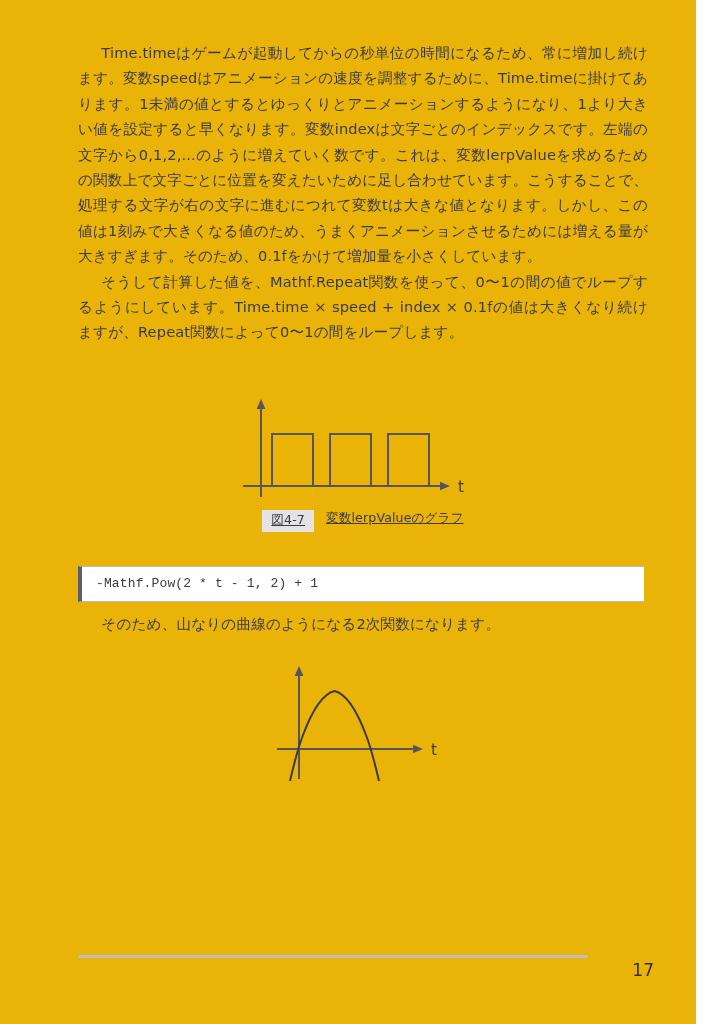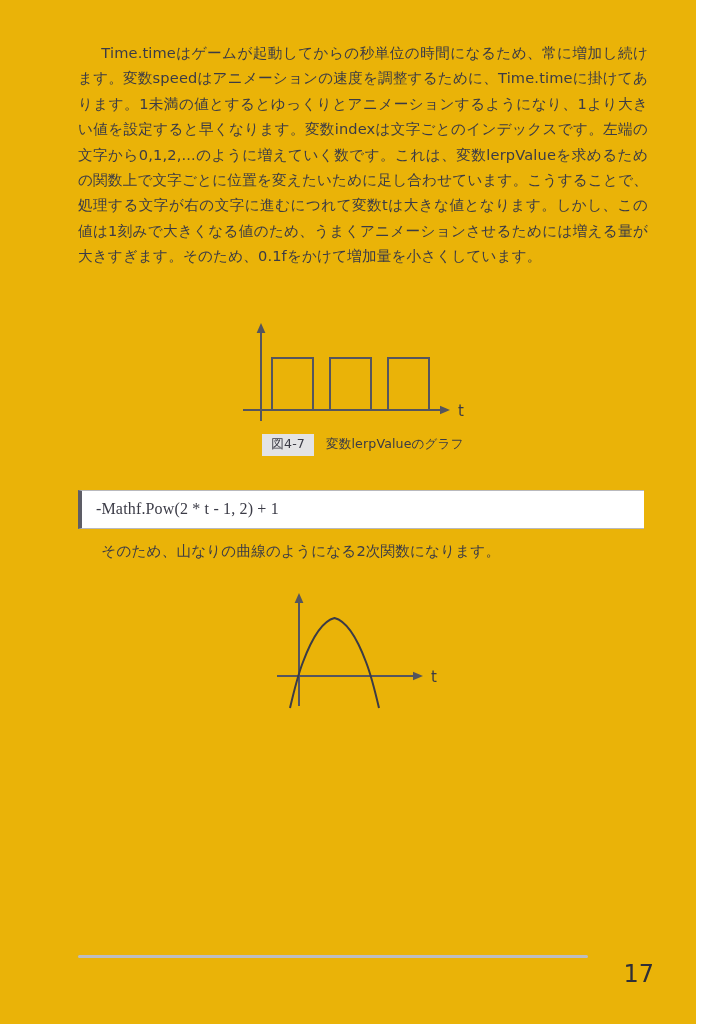--- a/index.html
+++ b/index.html
@@ -45,25 +45,26 @@
   
   .figure-block {
     width: 570px;
     display: flex;
     flex-direction: column;
     align-items: center;
   }
   .figure-canvas { display: block; }
   .figure-caption {
     display: flex;
-    align-items: center;
+    align-items: flex-start;
     gap: 12px;
     font-size: 12.6px;
     color: #3b3b46;
     font-family: "DejaVu Sans", "Liberation Sans", sans-serif;
+    text-decoration: underline;
   }
   .fig-num {
     background: #e3e3e5;
     padding: 2px 9px 3px 9px;
     font-size: 12.6px;
     color: #3b3b46;
     letter-spacing: 0.01em;
   }
   .fig-title { letter-spacing: 0.01em; }
 
@@ -72,55 +73,56 @@
     position: relative;
     width: 566px;
     box-sizing: border-box;
     border-top: 1.5px solid #b9b9bd;
     border-bottom: 1.5px solid #b9b9bd;
     border-left: 4px solid #5d5d66;
     background: #ffffff;
     padding: 9px 0 10px 14px;
   }
   .code-line {
-    font-family: Liberation Serif, serif;
-    font-size: 16px;
+    font-family: Liberation Mono, monospace;
+    font-size: 13px;
     letter-spacing: 0.01em;
     color: #3b3b46;
     white-space: pre;
   }
 
   
   .footer-rule {
     position: absolute;
     left: 78px;
     top: 955px;
     width: 510px;
     height: 3px;
     background: #bdbdc2;
     border-radius: 2px;
   }
   .page-number {
     position: absolute;
     right: 42px;
     top: 960px;
-    font-size: 24px;
+    font-size: 17px;
     color: #2f2f38;
     font-family: "DejaVu Sans", "Liberation Sans", sans-serif;
   }
 </style>
 </head>
 <body>
 
 <div class="page">
 
   <div class="content">
 
     <p class="body-text indent">Time.timeはゲームが起動してからの秒単位の時間になるため、常に増加し続けます。変数speedはアニメーションの速度を調整するために、Time.timeに掛けてあります。1未満の値とするとゆっくりとアニメーションするようになり、1より大きい値を設定すると早くなります。変数indexは文字ごとのインデックスです。左端の文字から0,1,2,...のように増えていく数です。これは、変数lerpValueを求めるための関数上で文字ごとに位置を変えたいために足し合わせています。こうすることで、処理する文字が右の文字に進むにつれて変数tは大きな値となります。しかし、この値は1刻みで大きくなる値のため、うまくアニメーションさせるためには増える量が大きすぎます。そのため、0.1fをかけて増加量を小さくしています。</p>
 
+    <p class="body-text indent">そうして計算した値を、Mathf.Repeat関数を使って、0〜1の間の値でループするようにしています。Time.time × speed + index × 0.1fの値は大きくなり続けますが、Repeat関数によって0〜1の間をループします。</p>
 
     <div class="gap-sm"></div>
 
 
     <div class="gap-sm"></div>
 
     <div class="figure-block">
       <svg class="figure-canvas" width="240" height="115" viewBox="0 0 240 115">
 
         <line x1="18" y1="102" x2="18" y2="10" stroke="#55555e" stroke-width="2"></line>

